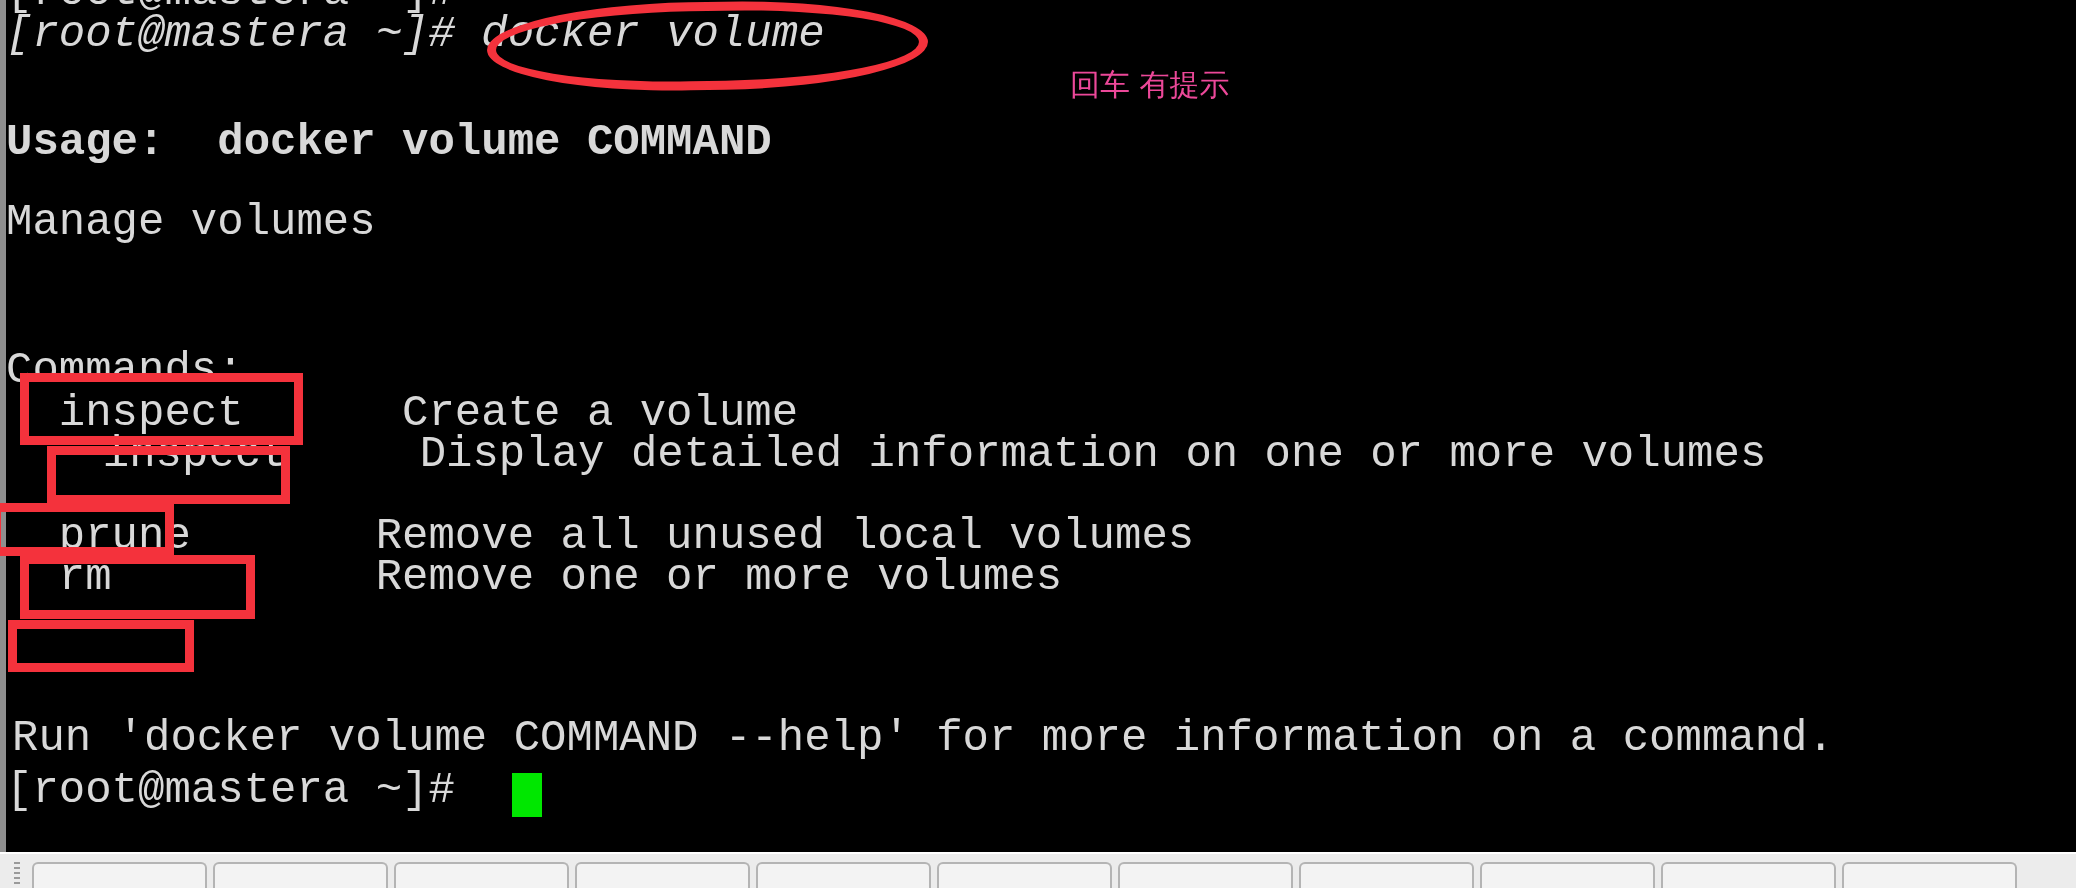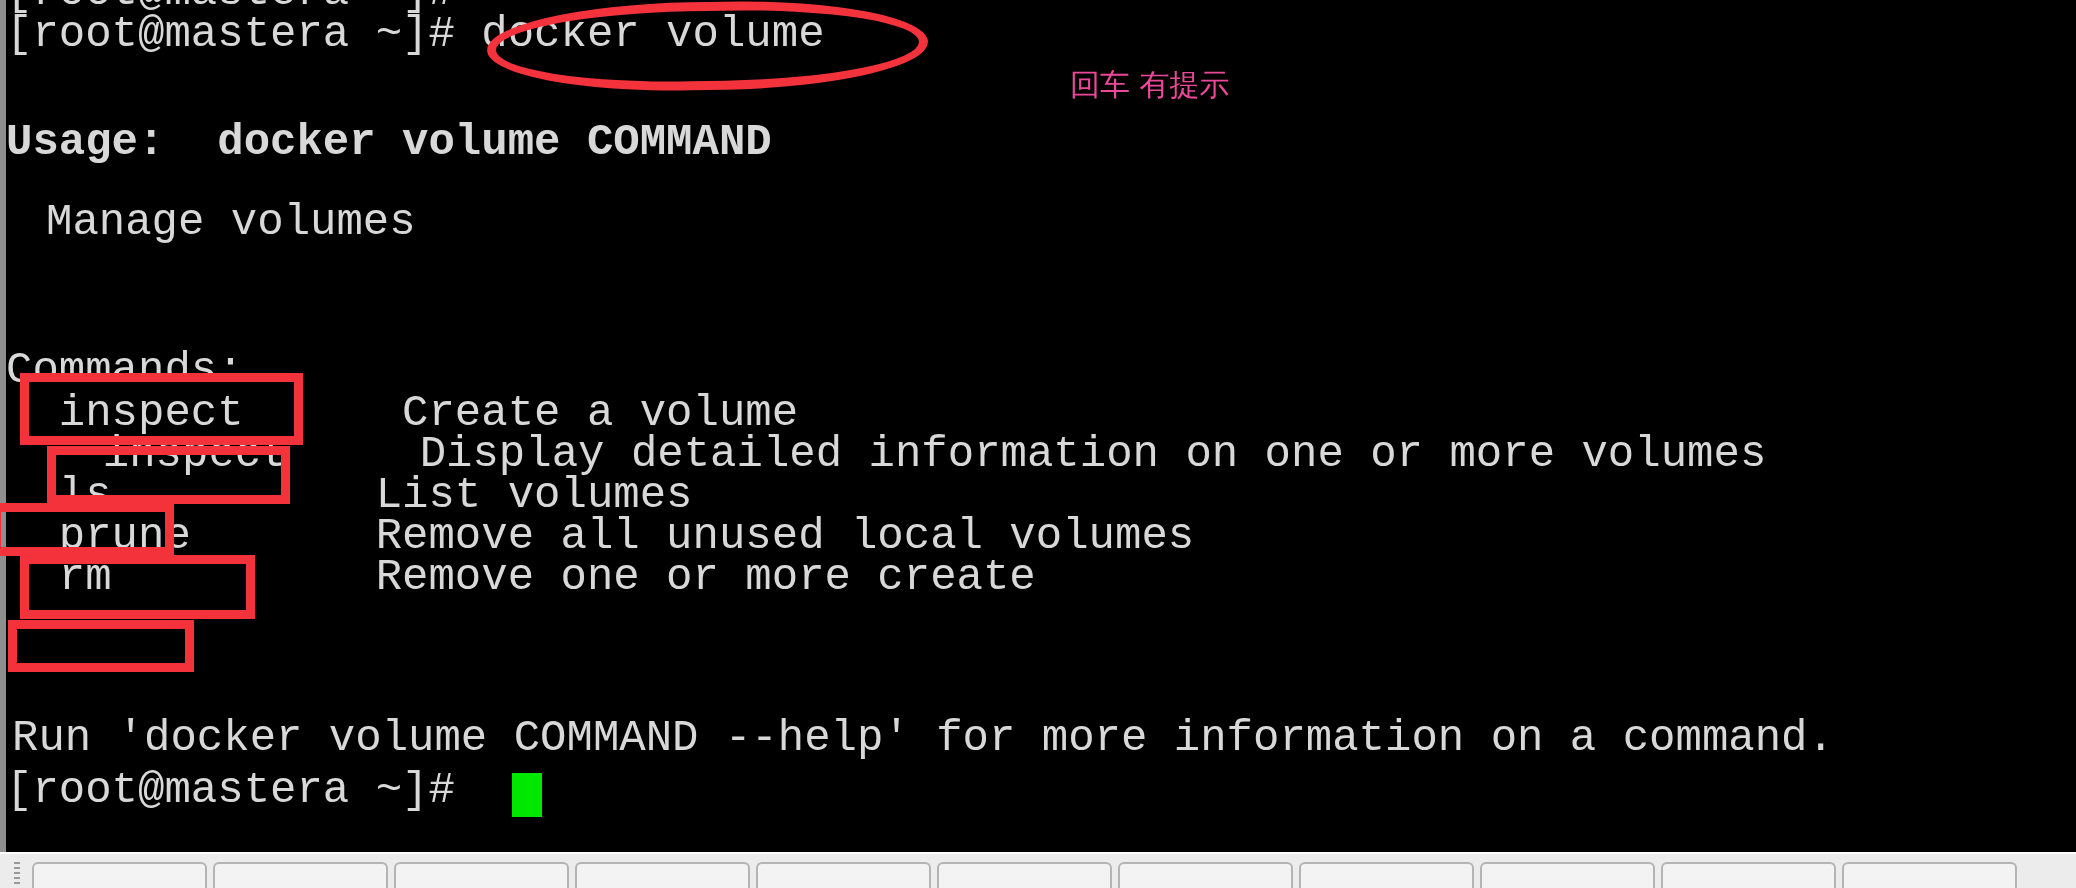--- a/index.html
+++ b/index.html
@@ -137,33 +137,32 @@
 <body>
 
 <div id="screen">
 
   <div class="term">
 
     <div class="left-gutter"></div>
 
     <div class="line clipped">[root@mastera ~]#</div>
 
-    <div class="line" style="top: 8px;">[root@mastera ~]# docker volume</div>
+    <div class="line" style="top: 8px; font-style: italic;">[root@mastera ~]# docker volume</div>
 
     <div class="line" style="top: 116px; font-weight: bold;">Usage:  docker volume COMMAND</div>
 
-    <div class="line" style="top: 196px; padding-left: 40px;">Manage volumes</div>
+    <div class="line" style="top: 196px;">Manage volumes</div>
 
     <div class="line" style="top: 344px;">Commands:</div>
 
     <div class="line" style="top: 387px;">  inspect      Create a volume</div>
     <div class="line" style="top: 428px; padding-left: 44px;">  inspect     Display detailed information on one or more volumes</div>
-    <div class="line" style="top: 469px;">  ls          List volumes</div>
     <div class="line" style="top: 510px;">  prune       Remove all unused local volumes</div>
-    <div class="line" style="top: 551px;">  rm          Remove one or more create</div>
+    <div class="line" style="top: 551px;">  rm          Remove one or more volumes</div>
 
     <div class="line" style="top: 712px; padding-left: 6px;">Run 'docker volume COMMAND --help' for more information on a command.</div>
 
     <div class="line" style="top: 764px;">[root@mastera ~]# </div>
 
     <div class="cursor-block" style="left: 512px; top: 773px;"></div>
 
     <div class="anno-ellipse" style="left: 487px; top: 2px; width: 441px; height: 88px;"></div>
 
     <div class="anno-text" style="left: 1070px; top: 68px;">回车 有提示</div>

